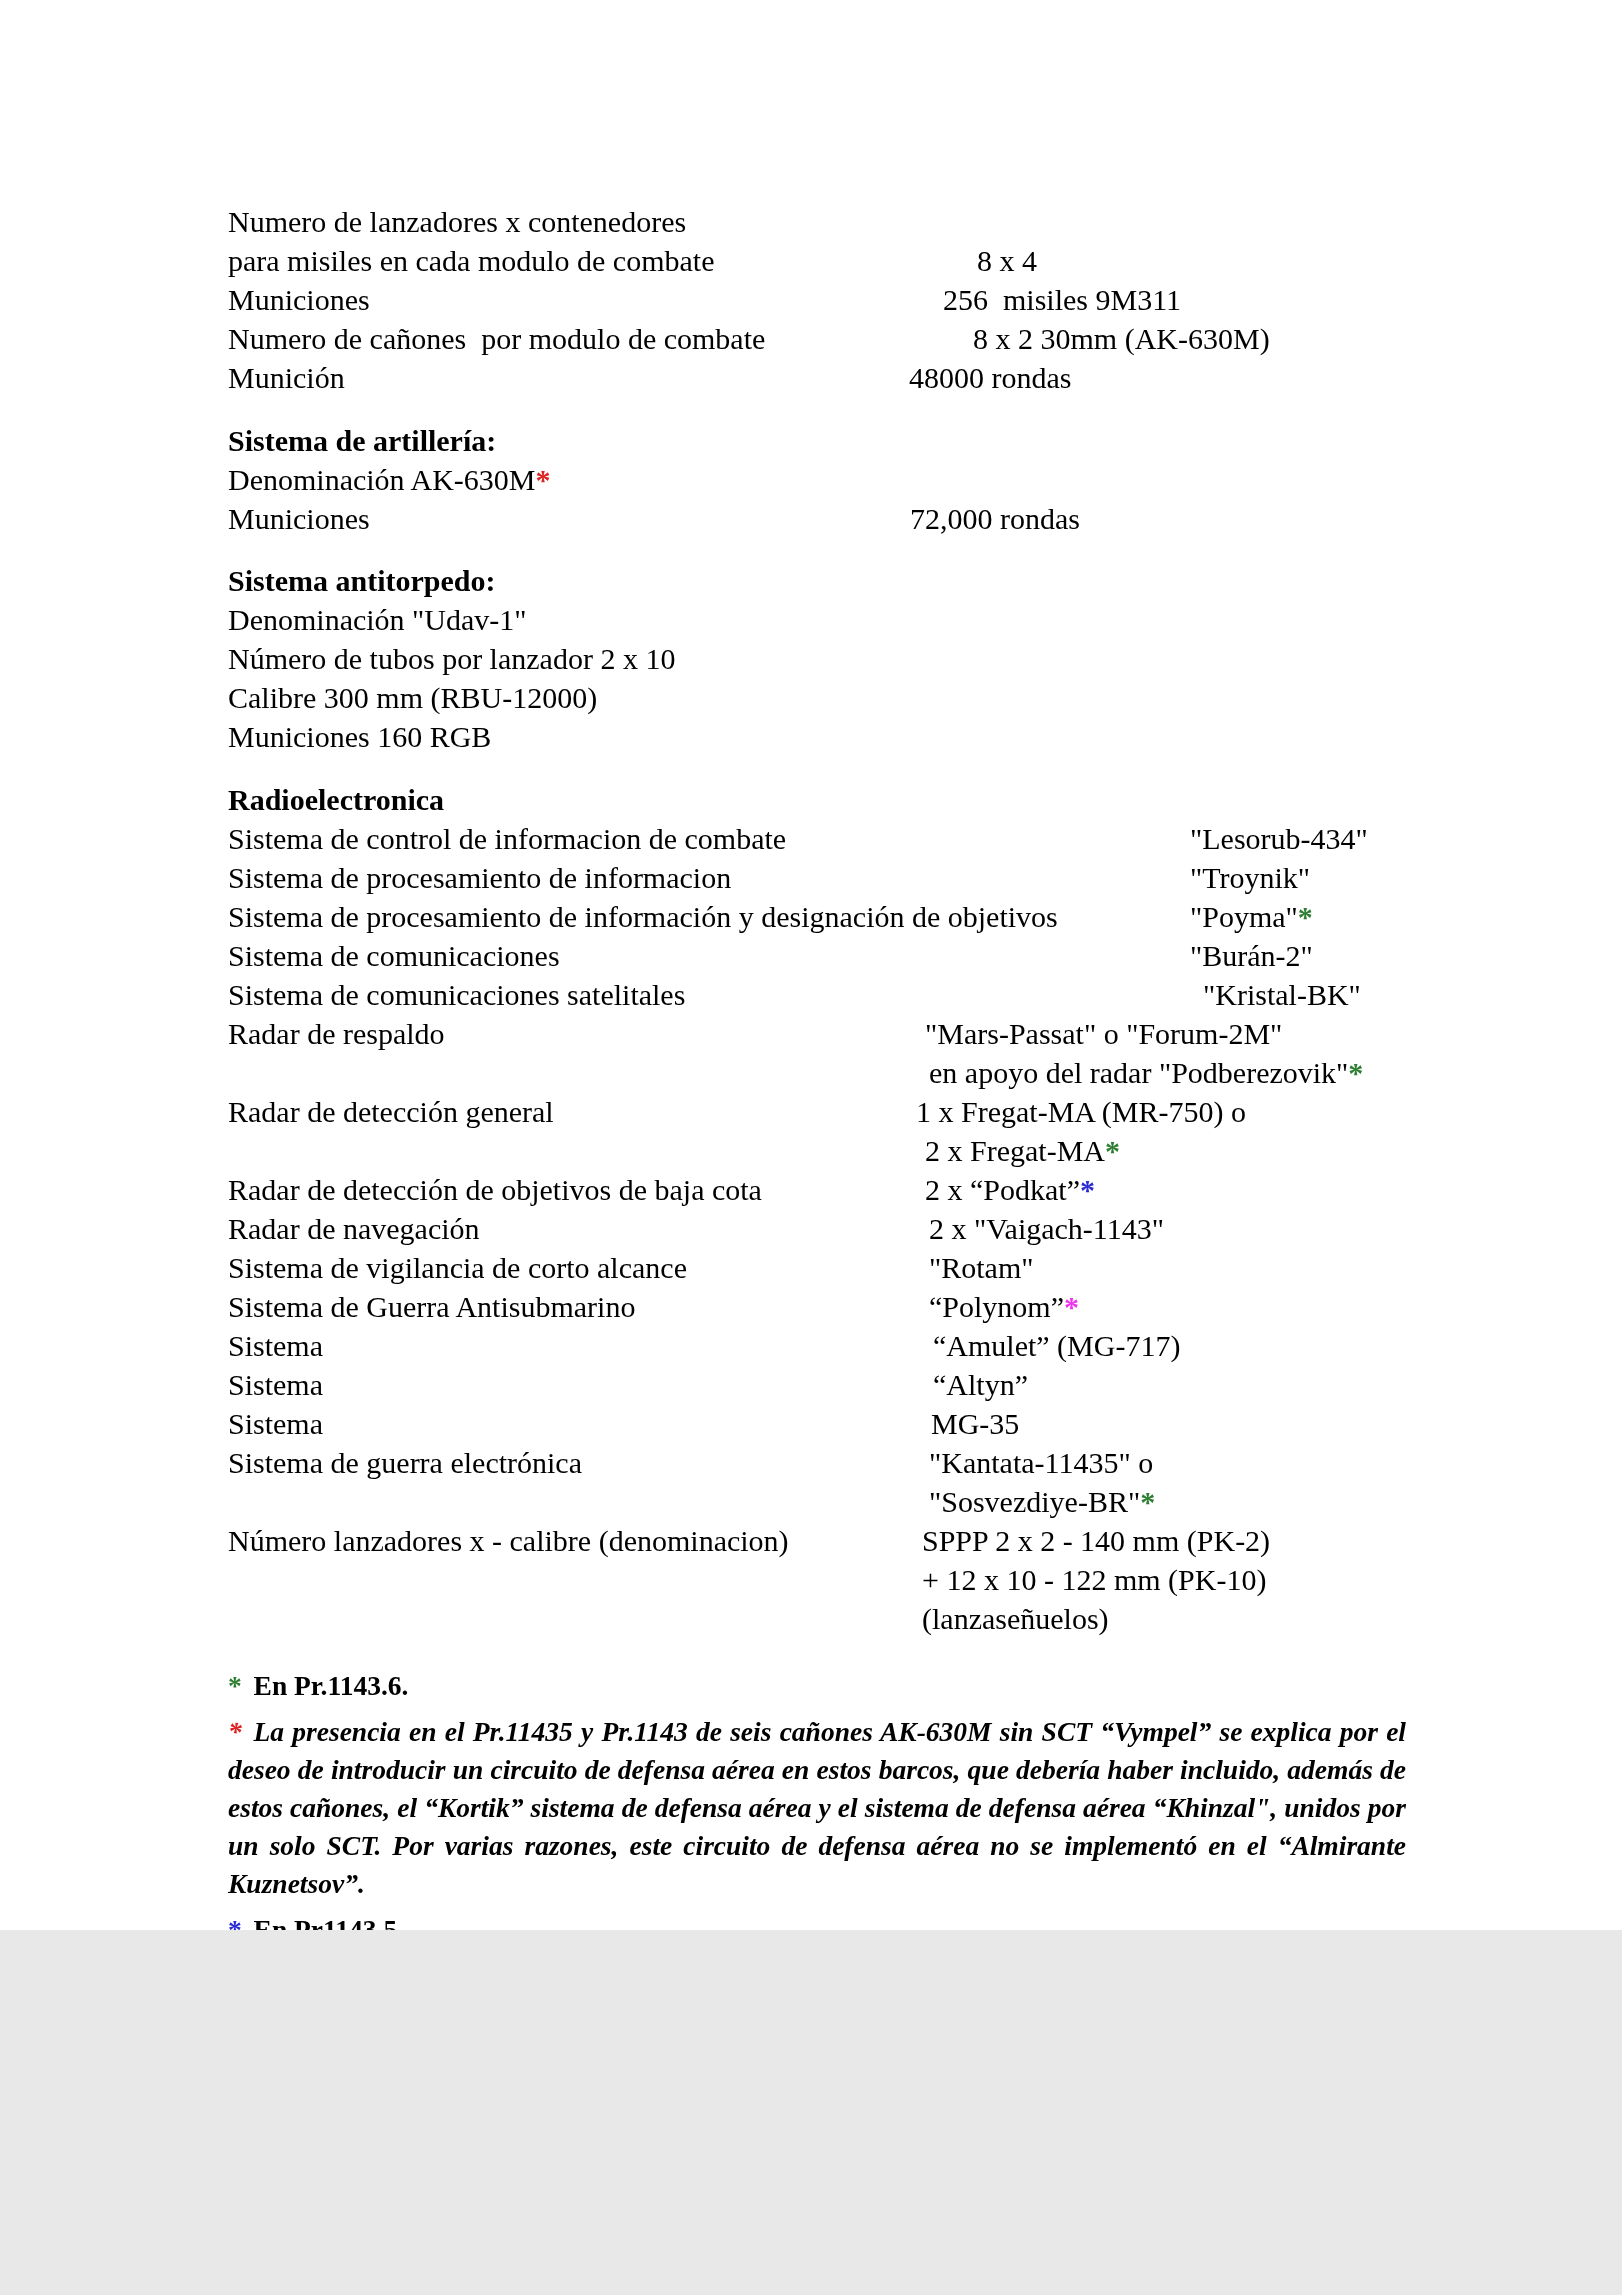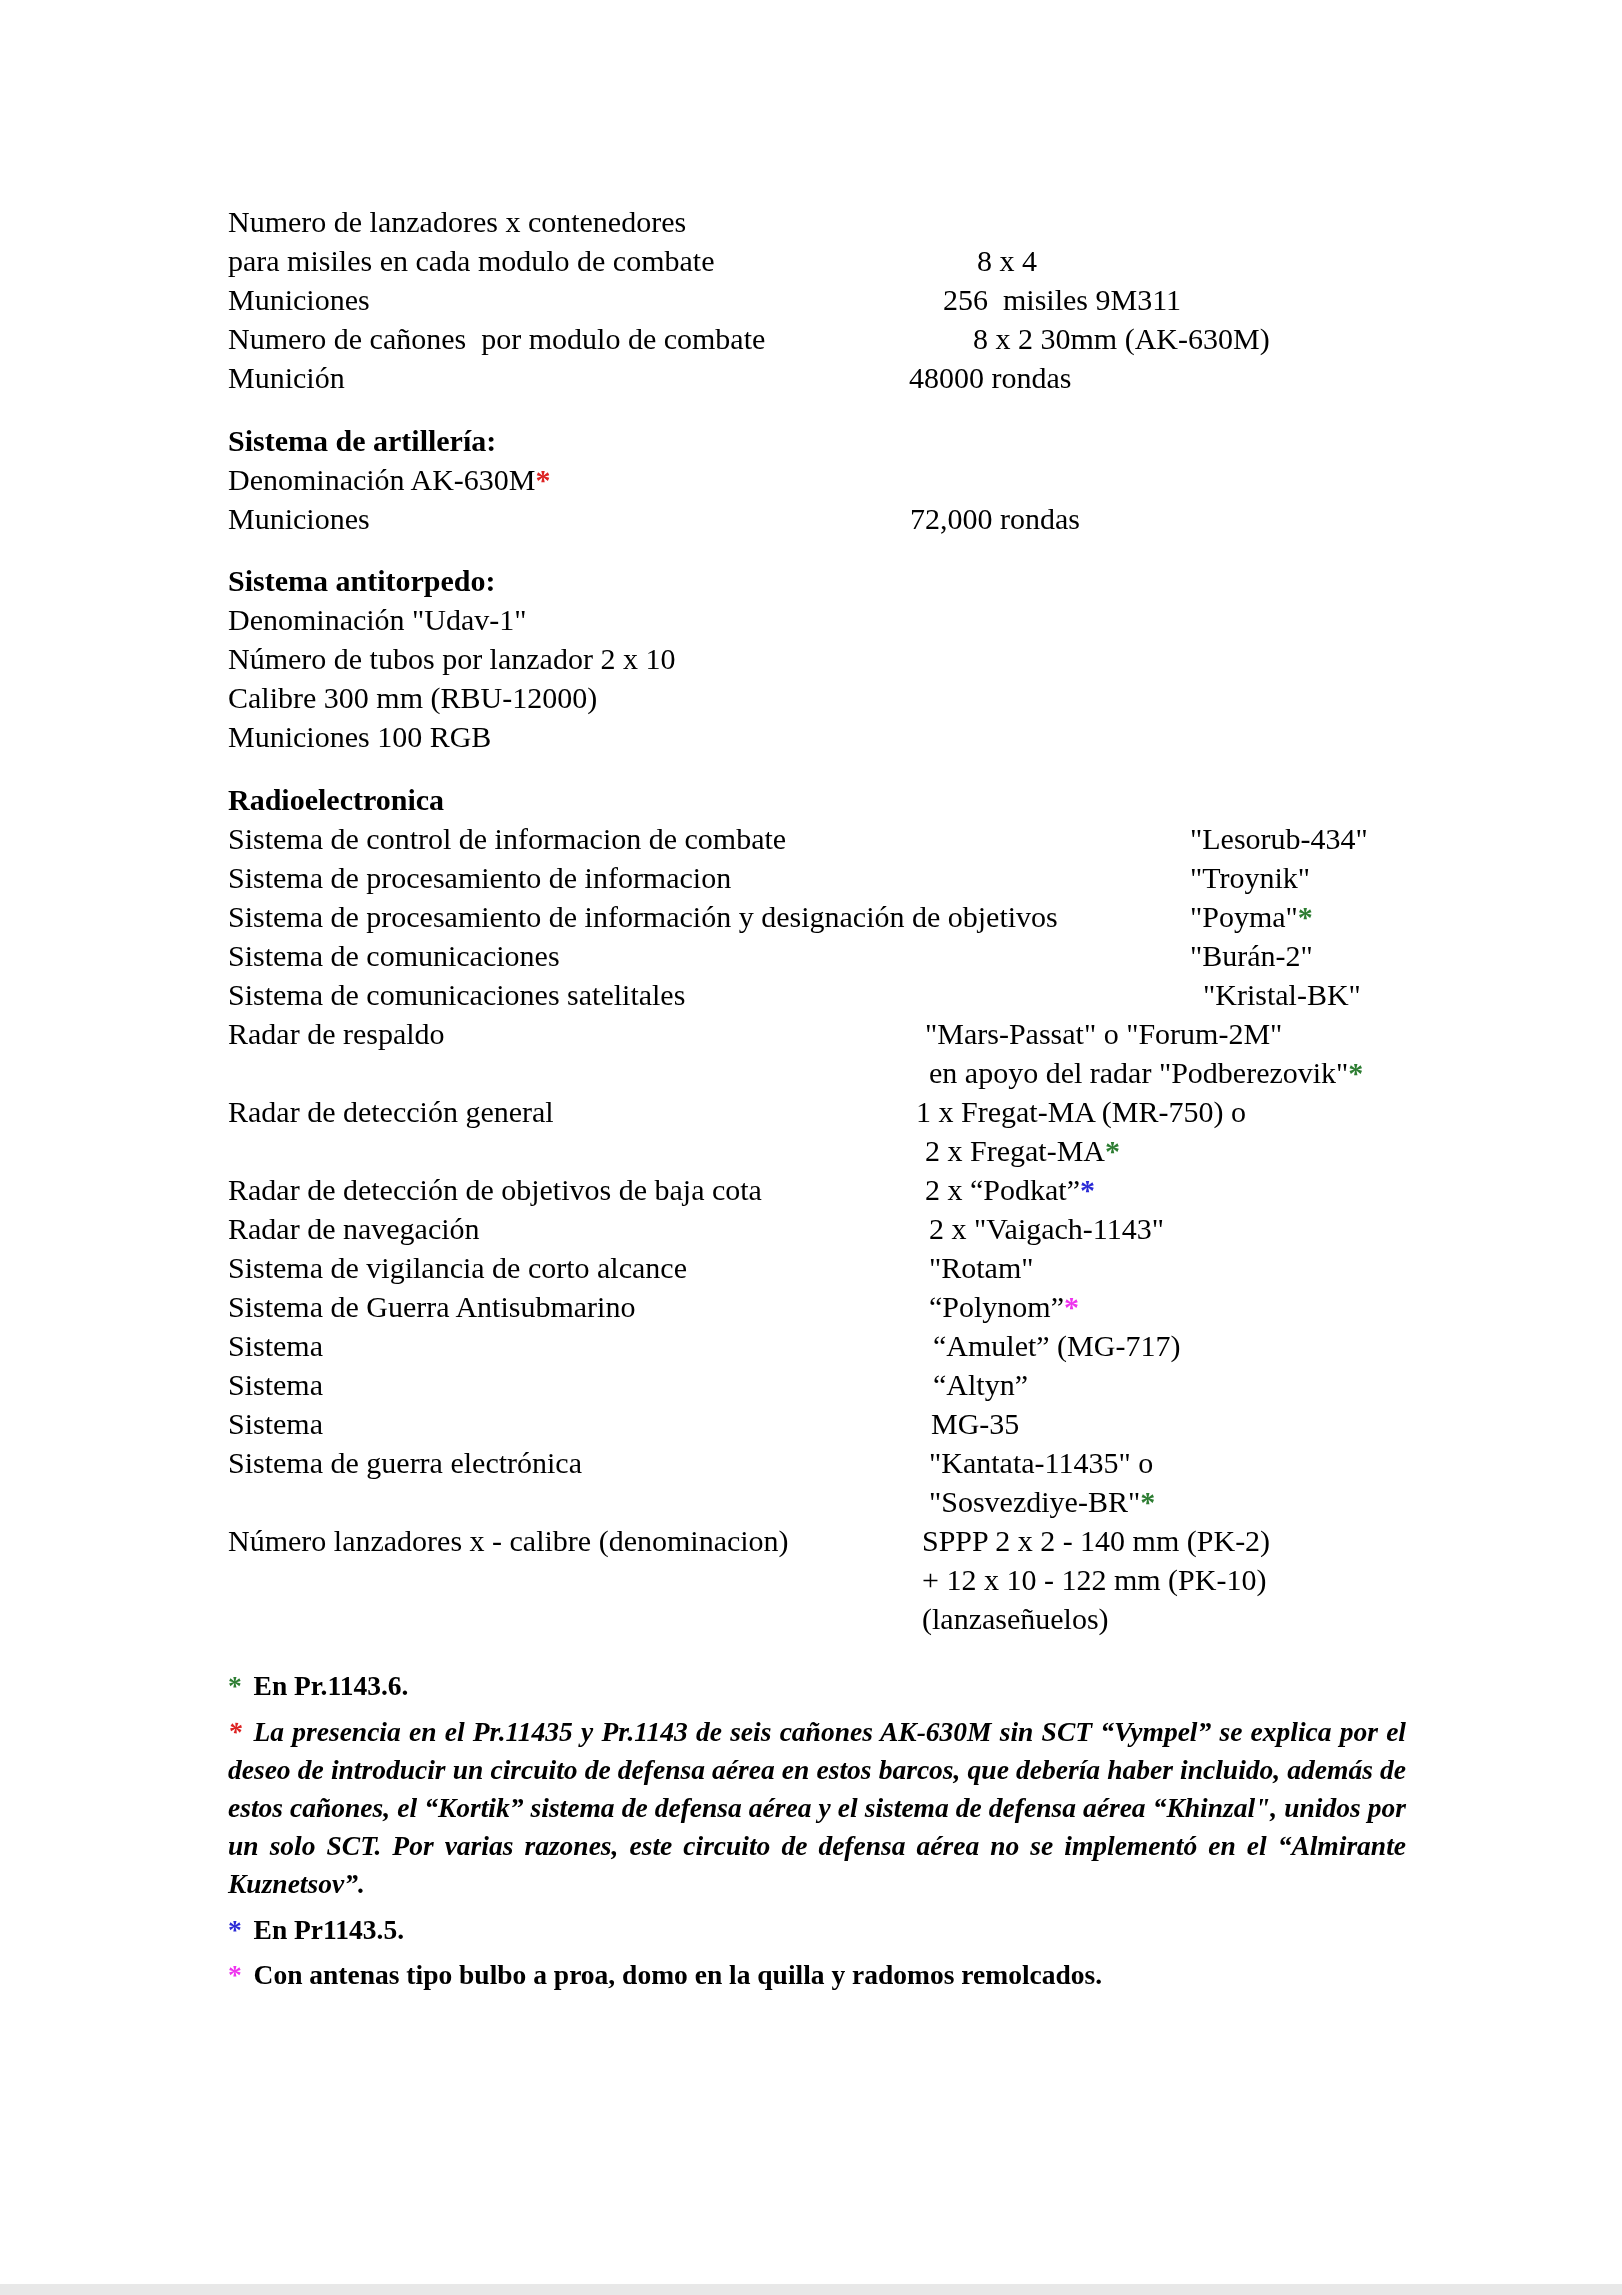--- a/index.html
+++ b/index.html
@@ -1,18 +1,18 @@
 <!DOCTYPE html>
 <html style="font-size:10.5px"><head>
 <meta charset="utf-8">
 <style>
   html,body{margin:0;padding:0;background:#e8e8e8;}
   .page{
     position:relative;
-    width:1623px;height:2284px;
+    width:1623px;height:1930px;
     background:#ffffff;
     font-family:"Liberation Serif","DejaVu Serif",serif;
     color:#000;
     overflow:hidden;
   }
   .content{
     position:absolute;left:228px;top:202px;width:1178px;
   }
   .spec-row{
     position:relative;
@@ -53,21 +53,21 @@
       <div class="spec-row"><span>Municiones</span><span class="spec-value" style="left: 715px;">256  misiles 9M311</span></div>
       <div class="spec-row"><span>Numero de cañones  por modulo de combate</span><span class="spec-value" style="left: 745px;">8 x 2 30mm (AK-630M)</span></div>
       <div class="spec-row"><span>Munición</span><span class="spec-value" style="left: 681px;">48000 rondas</span></div>
       <div class="section-heading">Sistema de artillería:</div>
       <div class="spec-row"><span>Denominación AK-630M</span><span class="ref-star" style="color: rgb(221, 34, 34);">*</span></div>
       <div class="spec-row"><span>Municiones</span><span class="spec-value" style="left: 682px;">72,000 rondas</span></div>
       <div class="section-heading">Sistema antitorpedo:</div>
       <div class="spec-row"><span>Denominación "Udav-1"</span></div>
       <div class="spec-row"><span>Número de tubos por lanzador 2 x 10</span></div>
       <div class="spec-row"><span>Calibre 300 mm (RBU-12000)</span></div>
-      <div class="spec-row"><span>Municiones 100 RGB</span></div>
+      <div class="spec-row"><span>Municiones 160 RGB</span></div>
       <div class="section-heading">Radioelectronica</div>
       <div class="spec-row"><span>Sistema de control de informacion de combate</span><span class="spec-value" style="left: 962px;">"Lesorub-434"</span></div>
       <div class="spec-row"><span>Sistema de procesamiento de informacion</span><span class="spec-value" style="left: 962px;">"Troynik"</span></div>
       <div class="spec-row"><span>Sistema de procesamiento de información y designación de objetivos</span><span class="spec-value" style="left: 962px;">"Poyma"<span class="ref-star" style="color: rgb(45, 125, 50);">*</span></span></div>
       <div class="spec-row"><span>Sistema de comunicaciones</span><span class="spec-value" style="left: 962px;">"Burán-2"</span></div>
       <div class="spec-row"><span>Sistema de comunicaciones satelitales</span><span class="spec-value" style="left: 975px;">"Kristal-BK"</span></div>
       <div class="spec-row"><span>Radar de respaldo</span><span class="spec-value" style="left: 697px;">"Mars-Passat" o "Forum-2M"</span></div>
       <div class="spec-row">&nbsp;<span class="spec-value" style="left: 701px;">en apoyo del radar "Podberezovik"<span class="ref-star" style="color: rgb(45, 125, 50);">*</span></span></div>
       <div class="spec-row"><span>Radar de detección general</span><span class="spec-value" style="left: 688px;">1 x Fregat-MA (MR-750) o</span></div>
       <div class="spec-row">&nbsp;<span class="spec-value" style="left: 697px;">2 x Fregat-MA<span class="ref-star" style="color: rgb(45, 125, 50);">*</span></span></div>

